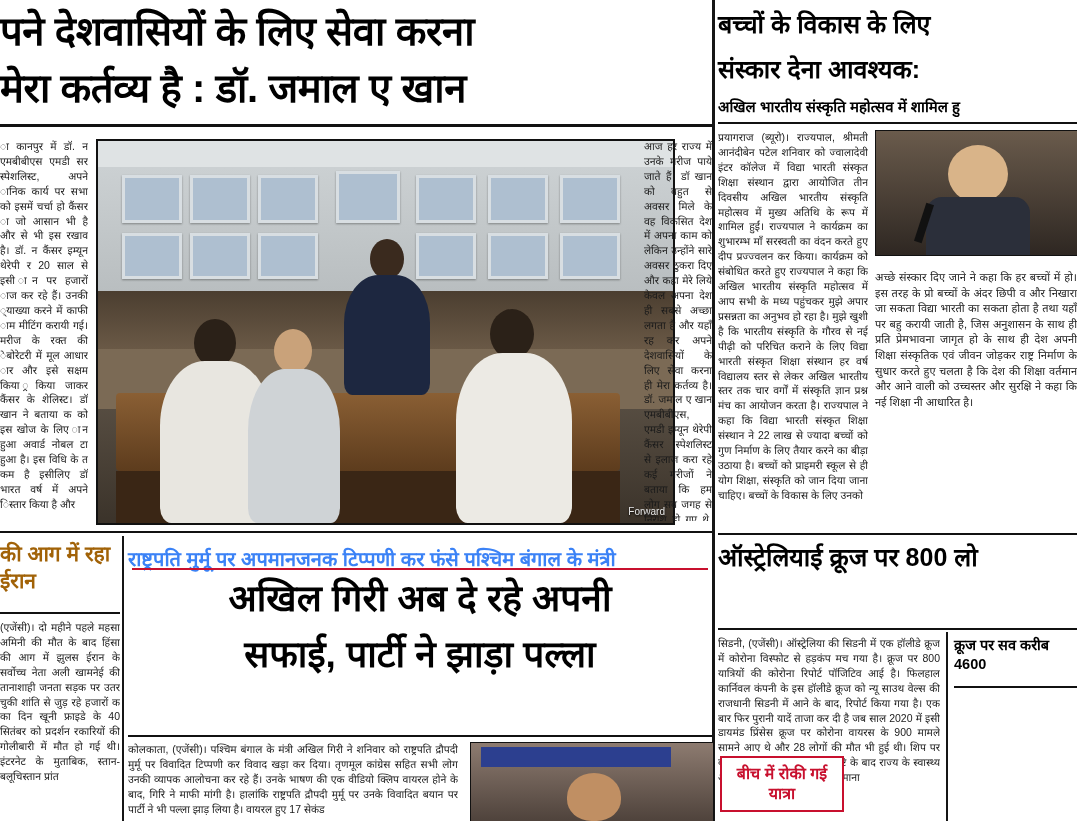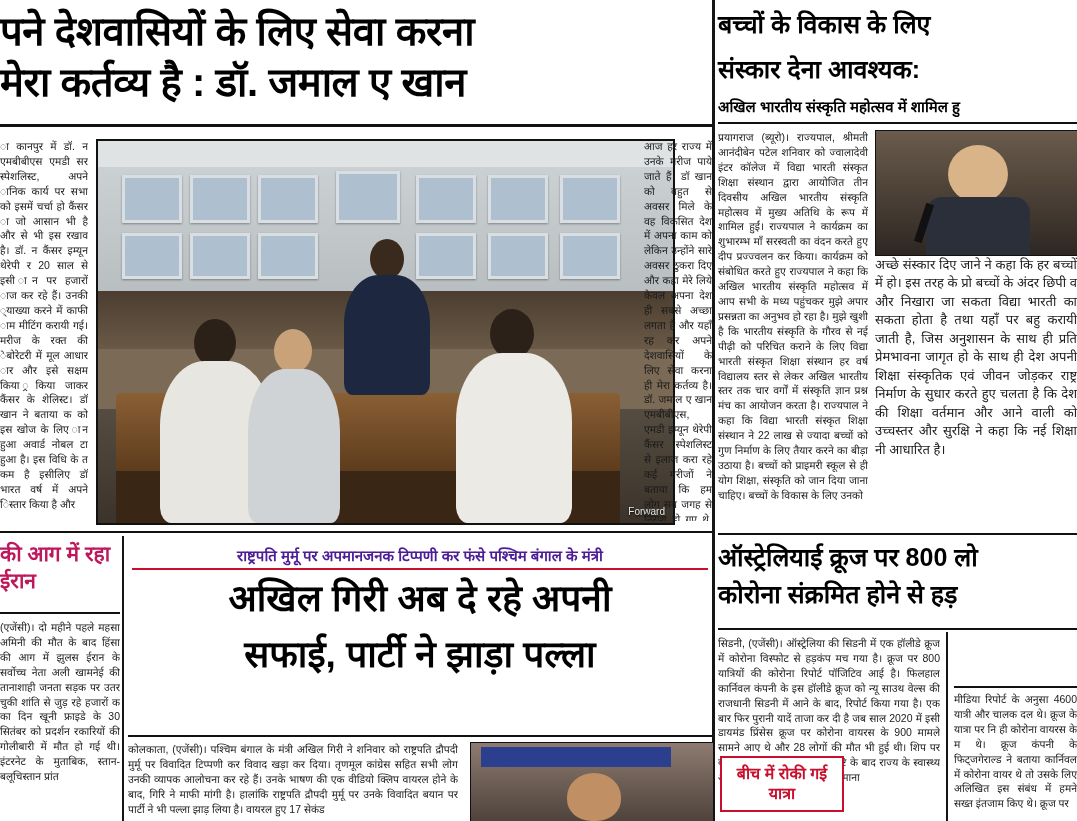--- a/index.html
+++ b/index.html
@@ -20,21 +20,21 @@
   
   .lead-head{
     position:absolute;left:0;top:6px;width:824px;
     font-family:"Liberation Sans", sans-serif;
     font-weight:bold;
     color:#000;
     line-height:1.28;
     letter-spacing:-0.4px;
   }
   .lead-head .l1{font-size:40px;display:block;white-space:nowrap;}
-  .lead-head .l2{font-size:40px;display:block;white-space:nowrap;}
+  .lead-head .l2{font-size:40px;display:block;white-space:nowrap;margin-top:6px;}
 
   .lead-rule{position:absolute;left:0;top:124px;width:712px;height:3px;background:#111;}
 
   
   .photo{
     position:absolute;left:96px;top:139px;width:540px;height:382px;
     border:2px solid #111;
     background:linear-gradient(#6d6356,#8b8075 38%,#5d5347 62%,#3b332a);
     overflow:hidden;
     padding-left:35px;
@@ -63,42 +63,42 @@
   }
   .bc-left{left:0;top:139px;width:88px;height:382px;}
   .bc-right{left:644px;top:139px;width:68px;height:382px;}
 
   
   .mid-rule{position:absolute;left:0;top:531px;width:712px;height:2px;background:#111;}
 
   
   .kicker{
     position:absolute;left:128px;top:545px;width:584px;
-    text-align:center;color:#4c1d95;
+    text-align:left;color:#3b82f6;
     font-family:"Liberation Sans", sans-serif;
-    font-weight:bold;font-size:15px;white-space:nowrap;
+    font-weight:bold;font-size:20px;white-space:nowrap;
   }
   .kicker-ul{position:absolute;left:132px;top:568px;width:576px;height:2px;background:#c8102e;}
 
   .head2{
     position:absolute;left:128px;top:575px;width:584px;
     text-align:center;color:#000;
     font-family:"Liberation Sans", sans-serif;
     font-weight:bold;line-height:1.3;
   }
   .head2 .h1{font-size:37px;display:block;white-space:nowrap;}
   .head2 .h2{font-size:37px;display:block;white-space:nowrap;margin-top:8px;}
 
   .sub-rule{position:absolute;left:128px;top:735px;width:584px;height:2px;background:#111;}
 
   
   .iran-head{
     position:absolute;left:0;top:540px;width:120px;
     font-family:"Liberation Sans", sans-serif;font-weight:bold;
-    font-size:21px;line-height:1.3;color:#be185d;
+    font-size:21px;line-height:1.3;color:#a16207;
   }
   .iran-rule{position:absolute;left:0;top:612px;width:120px;height:2px;background:#111;}
   .iran-body{
     position:absolute;left:0;top:620px;width:120px;height:196px;
     font-size:10.5px;line-height:1.42;text-align:justify;
     font-family:"Liberation Sans", sans-serif;color:#1a1a1a;
   }
   .vsep2{position:absolute;left:122px;top:536px;width:2px;height:285px;background:#151515;}
 
   
@@ -138,22 +138,22 @@
   .rp-face{position:absolute;left:72px;top:14px;width:60px;height:58px;border-radius:50%;background:#d9b489;}
   .rp-body{position:absolute;left:50px;top:66px;width:104px;height:58px;border-radius:16px 16px 0 0;background:#2b2f3a;}
   .rp-mic{position:absolute;left:44px;top:72px;width:8px;height:40px;background:#111;transform:rotate(18deg);}
 
   .r-body1{
     position:absolute;left:0;top:130px;width:150px;height:400px;
     font-size:10.5px;line-height:1.42;text-align:justify;
     font-family:"Liberation Sans", sans-serif;color:#1a1a1a;
   }
   .r-body2{
-    position:absolute;left:157px;top:256px;width:202px;height:268px;
-    font-size:13px;line-height:1.42;text-align:justify;
+    position:absolute;left:157px;top:270px;width:202px;height:268px;
+    font-size:11px;line-height:1.42;text-align:justify;
     font-family:"Liberation Sans", sans-serif;color:#1a1a1a;
   }
   .r-rule2{position:absolute;left:0;top:533px;width:359px;height:2px;background:#111;}
 
   .r-head2{
     position:absolute;left:0;top:541px;width:359px;
     font-family:"Liberation Sans", sans-serif;font-weight:bold;
     color:#000;line-height:1.32;
   }
   .r-head2 .q1{font-size:25px;display:block;white-space:nowrap;}
@@ -241,21 +241,21 @@
 
       <div class="ph-caption">Forward</div>
     </div>
 
     <div class="body-col bc-right clip">आज हर राज्य में उनके मरीज पाये जाते हैं। डॉ खान को बहुत से अवसर मिले के वह विकसित देश में अपना काम को लेकिन उन्होंने सारे अवसर ठुकरा दिए और कहा मेरे लिये केवल अपना देश ही सबसे अच्छा लगता है और यहाँ रह कर अपने देशवासियों के लिए सेवा करना ही मेरा कर्तव्य है। डॉ. जमाल ए खान एमबीबीएस, एमडी इम्यून थेरेपी कैंसर स्पेशलिस्ट से इलाज करा रहे कई मरीजों ने बताया कि हम लोग सब जगह से निराश हो गए थे, लेकिन डॉ. जमाल ए खान एमबीबीएस, एमडी कैंसर स्पेशलिस्ट, के पास ट्रीटमेंट के बाद हमारा एक उम्मीद भी जगी और अब हम सब बिल्कुल ठीक है, डॉ. जमाल ए खान कैंसर स्पेशलिस्ट की जितनी तारीफ करें उतनी कम है। हम उनके बसंत विहार क्लीनिक में गए हमारा इलाज शुरू हुआ और हम बिल्कुल ठीक है, उनके बसंत विहार क्लीनिक में कैंसर की सभी सुविधाएं उपलब्ध है, और सभी डॉक्टरों की टीम मौजूद है,</div>
 
     <div class="mid-rule"></div>
 
     <div class="iran-head">की आग में रहा ईरान</div>
     <div class="iran-rule"></div>
-    <div class="iran-body clip">(एजेंसी)। दो महीने पहले महसा अमिनी की मौत के बाद हिंसा की आग में झुलस ईरान के सर्वोच्च नेता अली खामनेई की तानाशाही जनता सड़क पर उतर चुकी शांति से जुड़ रहे हजारों क का दिन खूनी फ्राइडे के 30 सितंबर को प्रदर्शन रकारियों की गोलीबारी में मौत हो गई थी। इंटरनेट के मुताबिक, स्तान-बलूचिस्तान प्रांत</div>
+    <div class="iran-body clip">(एजेंसी)। दो महीने पहले महसा अमिनी की मौत के बाद हिंसा की आग में झुलस ईरान के सर्वोच्च नेता अली खामनेई की तानाशाही जनता सड़क पर उतर चुकी शांति से जुड़ रहे हजारों क का दिन खूनी फ्राइडे के 40 सितंबर को प्रदर्शन रकारियों की गोलीबारी में मौत हो गई थी। इंटरनेट के मुताबिक, स्तान-बलूचिस्तान प्रांत</div>
     <div class="vsep2"></div>
 
     <div class="kicker">राष्ट्रपति मुर्मू पर अपमानजनक टिप्पणी कर फंसे पश्चिम बंगाल के मंत्री</div>
     <div class="kicker-ul"></div>
     <div class="head2">
       <span class="h1">अखिल गिरी अब दे रहे अपनी</span>
       <span class="h2">सफाई, पार्टी ने झाड़ा पल्ला</span>
     </div>
     <div class="sub-rule"></div>
     <div class="story2-body clip">कोलकाता, (एजेंसी)। पश्चिम बंगाल के मंत्री अखिल गिरी ने शनिवार को राष्ट्रपति द्रौपदी मुर्मू पर विवादित टिप्पणी कर विवाद खड़ा कर दिया। तृणमूल कांग्रेस सहित सभी लोग उनकी व्यापक आलोचना कर रहे हैं। उनके भाषण की एक वीडियो क्लिप वायरल होने के बाद, गिरि ने माफी मांगी है। हालांकि राष्ट्रपति द्रौपदी मुर्मू पर उनके विवादित बयान पर पार्टी ने भी पल्ला झाड़ लिया है। वायरल हुए 17 सेकंड</div>
@@ -282,26 +282,25 @@
       <div class="rp-mic"></div>
     </div>
 
     <div class="r-body1 clip">प्रयागराज         (ब्यूरो)। राज्यपाल, श्रीमती आनंदीबेन पटेल शनिवार को ज्वालादेवी इंटर कॉलेज में विद्या भारती संस्कृत शिक्षा संस्थान द्वारा आयोजित तीन दिवसीय अखिल भारतीय संस्कृति महोत्सव में मुख्य अतिथि के रूप में शामिल हुईं। राज्यपाल ने कार्यक्रम का शुभारम्भ माँ सरस्वती का वंदन करते हुए दीप प्रज्ज्वलन कर किया। कार्यक्रम को संबोधित करते हुए राज्यपाल ने कहा कि अखिल भारतीय संस्कृति महोत्सव में आप सभी के मध्य पहुंचकर मुझे अपार प्रसन्नता का अनुभव हो रहा है। मुझे खुशी है कि भारतीय संस्कृति के गौरव से नई पीढ़ी को परिचित कराने के लिए विद्या भारती संस्कृत शिक्षा संस्थान हर वर्ष विद्यालय स्तर से लेकर अखिल भारतीय स्तर तक चार वर्गों में संस्कृति ज्ञान प्रश्न मंच का आयोजन करता है। राज्यपाल ने कहा कि विद्या भारती संस्कृत शिक्षा संस्थान ने 22 लाख से ज्यादा बच्चों को गुण निर्माण के लिए तैयार करने का बीड़ा उठाया है। बच्चों को प्राइमरी स्कूल से ही योग शिक्षा, संस्कृति को जान दिया जाना चाहिए। बच्चों के विकास के लिए उनको</div>
     <div class="r-body2 clip">अच्छे संस्कार दिए जाने ने कहा कि हर बच्चों में हो। इस तरह के प्रो बच्चों के अंदर छिपी व और निखारा जा सकता विद्या भारती का सकता होता है तथा यहाँ पर बहु करायी जाती है, जिस अनुशासन के साथ ही प्रति प्रेमभावना जागृत हो के साथ ही देश अपनी शिक्षा संस्कृतिक एवं जीवन जोड़कर राष्ट्र निर्माण के सुधार करते हुए चलता है कि देश की शिक्षा वर्तमान और आने वाली को उच्चस्तर और सुरक्षि ने कहा कि नई शिक्षा नी आधारित है।</div>
 
     <div class="r-rule2"></div>
 
     <div class="r-head2">
       <span class="q1">ऑस्ट्रेलियाई क्रूज पर 800 लो</span>
-      <span class="q2">कोरोना संक्रमित होने से हड़</span>
     </div>
     <div class="r-rule3"></div>
 
     <div class="r-body3 clip">सिडनी, (एजेंसी)। ऑस्ट्रेलिया की सिडनी में एक हॉलीडे क्रूज में कोरोना विस्फोट से हड़कंप मच गया है। क्रूज पर 800 यात्रियों की कोरोना रिपोर्ट पॉजिटिव आई है। फिलहाल कार्निवल कंपनी के इस हॉलीडे क्रूज को न्यू साउथ वेल्स की राजधानी सिडनी में आने के बाद, रिपोर्ट किया गया है। एक बार फिर पुरानी यादें ताजा कर दी है जब साल 2020 में इसी डायमंड प्रिंसेस क्रूज पर कोरोना वायरस के 900 मामले सामने आए थे और 28 लोगों की मौत भी हुई थी। शिप पर कोरोना वायरस के मामलों की पुष्टि के बाद राज्य के स्वास्थ्य अधिकारियों ने इसे टियर-3 लेवल माना</div>
     <div class="box-red">बीच में रोकी गई यात्रा</div>
 
     <div class="vsep3"></div>
 
+    <div class="r-side-head">क्रूज पर सव करीब 4600</div>
     <div class="r-side-rule"></div>
-    <div class="r-side-body clip">मीडिया रिपोर्ट के अनुसा 4600 यात्री और चालक दल थे। क्रूज के यात्रा पर नि ही कोरोना वायरस के म थे। क्रूज कंपनी के फिट्जगेराल्ड ने बताया कार्निवल में कोरोना वायर थे तो उसके लिए अलिखित इस संबंध में हमने सख्त इंतजाम किए थे। क्रूज पर</div>
   </div>
 
 </div>
 
 </body></html>

